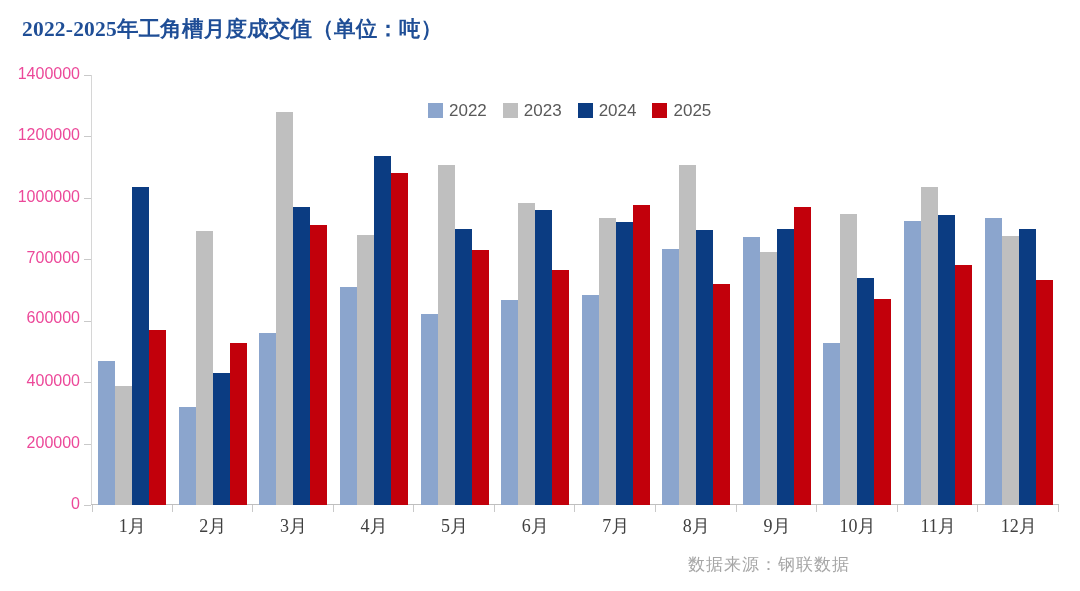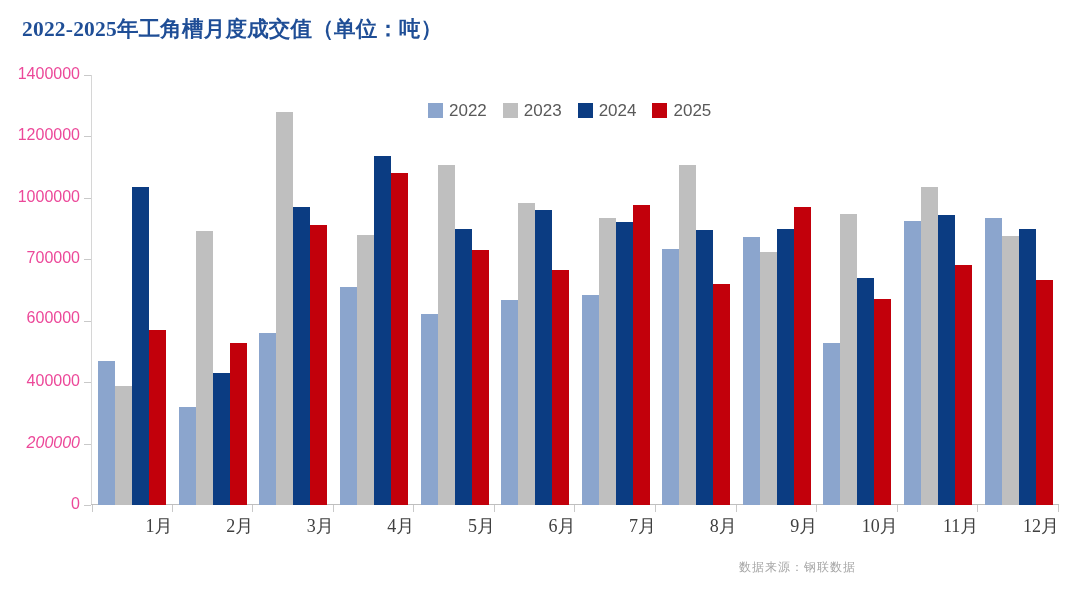--- a/index.html
+++ b/index.html
@@ -154,33 +154,33 @@
   
   .xlabels {
     position: absolute;
     left: 92px;
     top: 514px;
     width: 967px;
     display: flex;
   }
   .xlabels .xlabel {
     flex: 1 1 0;
-    text-align: right;
+    text-align: center;
     font-family: "Liberation Serif", serif;
     font-size: 18px;
     color: #404040;
   }
 
   
   .source-note {
     position: absolute;
-    right: 20px;
+    right: 26px;
     bottom: 15px;
     font-family: "Liberation Serif", serif;
-    font-size: 12px;
+    font-size: 17px;
     color: #a6a6a6;
     letter-spacing: 1px;
     white-space: nowrap;
   }
 </style>
 </head>
 <body>
 
 <div id="chart-root">
 
@@ -200,21 +200,21 @@
         <span class="legend-label">2024</span>
       </div>
       <div class="legend-item">
         <span class="legend-swatch" style="background: rgb(194, 0, 11);"></span>
         <span class="legend-label">2025</span>
       </div>
     </div>
 
   <div class="ylabels" id="ylabels-host">
       <span style="top: 430px;">0</span>
-      <span style="top: 368.571px; font-style: italic;">200000</span>
+      <span style="top: 368.571px;">200000</span>
       <span style="top: 307.143px;">400000</span>
       <span style="top: 244px;">600000</span>
       <span style="top: 184.286px;">700000</span>
       <span style="top: 122.857px; padding-left: 16px;">1000000</span>
       <span style="top: 61.4286px;">1200000</span>
       <span style="top: 0px;">1400000</span>
     </div>
 
   <div class="plot-area">
     <div class="axis-line-y"></div>

